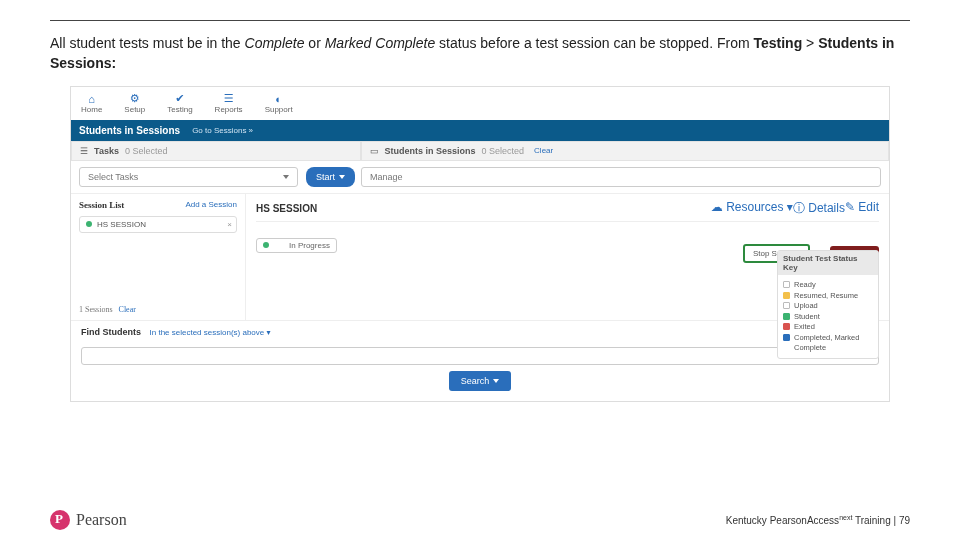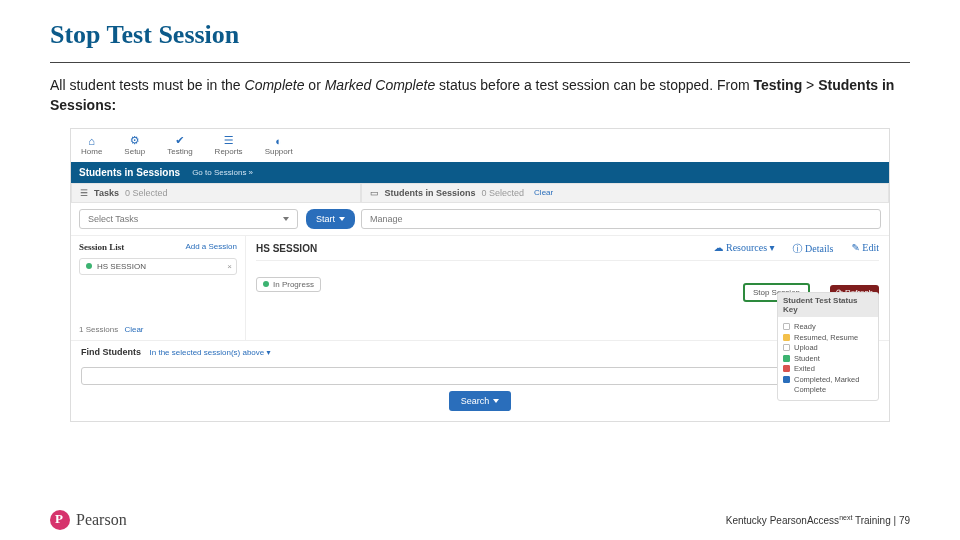--- a/index.html
+++ b/index.html
@@ -37,28 +37,28 @@
   .managebar { border: 1px solid #ccc; background: #fff; margin: 6px 8px 6px 0; padding: 4px 8px; font-size: 9px; color: #777; border-radius: 3px; flex: 1; }
 
   .panel { display: flex; border-top: 1px solid #eee; }
   .sesslist { width: 175px; border-right: 1px solid #eee; padding: 6px 8px; }
   .sesslist-head { display: flex; justify-content: space-between; align-items: center; margin-bottom: 6px; }
   .sesslist-head b { font-size: 9px; color: #333; font-family: Liberation Serif, serif; }
   .addlink { color: #2a6ebb; font-size: 8px; }
   .sessitem { border: 1px solid #ddd; background: #fff; padding: 3px 6px; display: flex; align-items: center; gap: 5px; font-size: 8px; border-radius: 3px; position: relative; }
   .dot-green { width: 6px; height: 6px; background: #3cb371; border-radius: 50%; }
   .x { position: absolute; right: 4px; color: #999; font-size: 8px; }
-  .sesscount { margin-top: 50px; font-size: 8px; color: #777; }
+  .sesscount { margin-top: 72px; font-size: 8px; color: #777; font-family: Liberation Serif, serif; }
 
   .sessmain { flex: 1; padding: 6px 10px; position: relative; }
   .sessmain-head { display: flex; justify-content: space-between; align-items: center; border-bottom: 1px solid #eee; padding-bottom: 4px; margin-bottom: 6px; }
   .sessname { font-weight: bold; font-size: 10px; color: #333; }
-  .sesslinks { font-size: 10px; color: #2a6ebb; display: flex; gap: 18px; font-family: Liberation Serif, serif; }
+  .sesslinks { font-size: 12px; color: #2a6ebb; display: flex; gap: 0; }
   .statusrow { display: flex; justify-content: space-between; align-items: center; }
-  .chip { border: 1px solid #ccc; background: #fff; padding: 2px 6px; border-radius: 3px; font-size: 8px; color: #666; display: inline-flex; align-items: center; gap: 4px; }
+  .chip { border: 1px solid #ccc; background: #fff; padding: 2px 6px; border-radius: 3px; font-size: 8px; color: #666; display: inline-flex; align-items: center; gap: 20px; }
   .stopwrap { display: flex; align-items: center; gap: 20px; margin-top: 16px; }
   .stopbtn { border: 2px solid #2d8a3d; background: #fff; color: #555; padding: 3px 8px; font-size: 8px; border-radius: 3px; }
   .refreshbtn { background: #7f1d1d; color: #fff; padding: 3px 6px; border-radius: 3px; font-size: 8px; border: none; }
 
   .key { position: absolute; right: 10px; top: 56px; width: 102px; border: 1px solid #ddd; background: #fff; border-radius: 3px; font-size: 7.5px; }
   .key-head { background: #e9e9e9; padding: 3px 5px; font-weight: bold; color: #555; font-size: 8px; }
   .key-body { padding: 4px 5px; }
   .keyrow { display: flex; align-items: center; gap: 4px; margin: 1.5px 0; color: #555; }
   .sq { width: 7px; height: 7px; border-radius: 1px; }
 
@@ -73,21 +73,20 @@
   .footer sup { font-size: 7px; }
   .logo { position: absolute; bottom: 10px; left: 50px; display: flex; align-items: center; gap: 6px; }
   .logo-circle { width: 20px; height: 20px; background: #d6336c; border-radius: 50%; position: relative; }
   .logo-circle::after { content:"P"; color:#fff; font-family:"Times New Roman",serif; font-weight:bold; font-size:13px; position:absolute; top:1px; left:5px; }
   .logo-text { font-family: "Times New Roman", serif; font-size: 16px; color: #444; }
 </style>
 </head>
 <body>
 
 <div class="slide">
-  <div class="title">Stop Test Session</div>
   <div class="underline"></div>
   <p class="body-text">
     <span>All student tests must be in the </span><span class="italic">Complete</span><span> or </span><span class="italic">Marked Complete</span><span> status before a test session can be stopped. From </span><span class="bold">Testing</span><span> &gt; </span><span class="bold">Students in Sessions:</span>
   </p>
 
   <div class="app">
     <div class="topnav">
       <div class="navitem">
           <span class="navicon">⌂</span>
           <span>Home</span>

